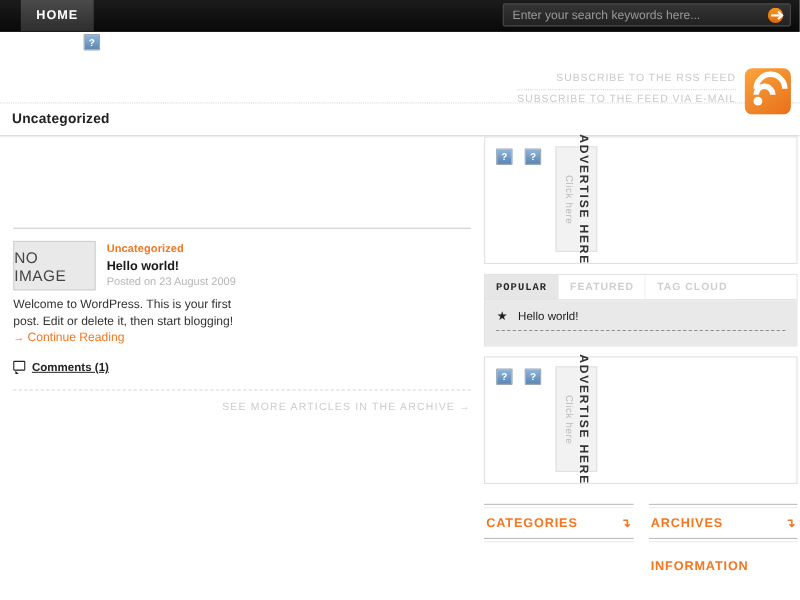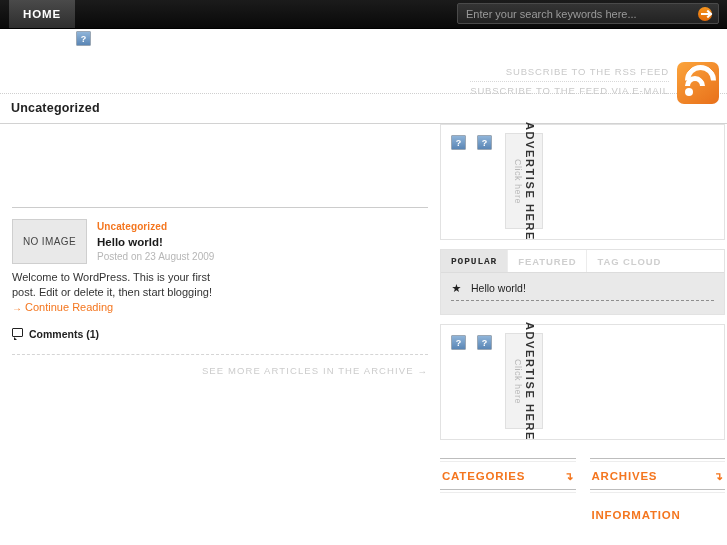--- a/index.html
+++ b/index.html
@@ -24,21 +24,21 @@
     background: #111111;
     background-image: linear-gradient(180deg, #1b1b1b 0%, #090909 100%);
     position: relative;
     display: flex;
     align-items: stretch;
     border-bottom: 1px solid #000;
   }
   .nav {
     display: flex;
     align-items: stretch;
-    margin-left: 9px;
+    margin-left: 19px;
   }
   .nav-item {
     display: flex;
     align-items: center;
     padding: 0 14px;
     color: #ffffff;
     font-size: 11.5px;
     font-weight: bold;
     letter-spacing: 0.9px;
     text-transform: uppercase;
@@ -256,21 +256,21 @@
   }
   .thumb {
     width: 75px;
     height: 45px;
     flex: 0 0 75px;
     border: 1px solid #cfcfcf;
     background: #e9e9e9;
     display: flex;
     align-items: center;
     justify-content: center;
-    font-size: 10px;
+    font-size: 14px;
     color: #444444;
     letter-spacing: 0.4px;
     margin-right: 10px;
     box-sizing: border-box;
   }
   .post-meta { padding-top: 1px; }
   .post-cat {
     color: #f4761f;
     font-size: 10px;
     font-weight: bold;
@@ -307,20 +307,21 @@
     text-decoration: none;
     white-space: nowrap;
     cursor: pointer;
   }
   .more-link .arrow { font-size: 10px; }
 
   .comments-row {
     display: flex;
     align-items: flex-start;
     margin-top: 13px;
+    text-decoration: underline;
   }
   .bubble {
     width: 11px;
     height: 9px;
     border: 1.5px solid #222;
     border-radius: 1px;
     position: relative;
     margin-right: 6px;
     box-sizing: border-box;
   }

